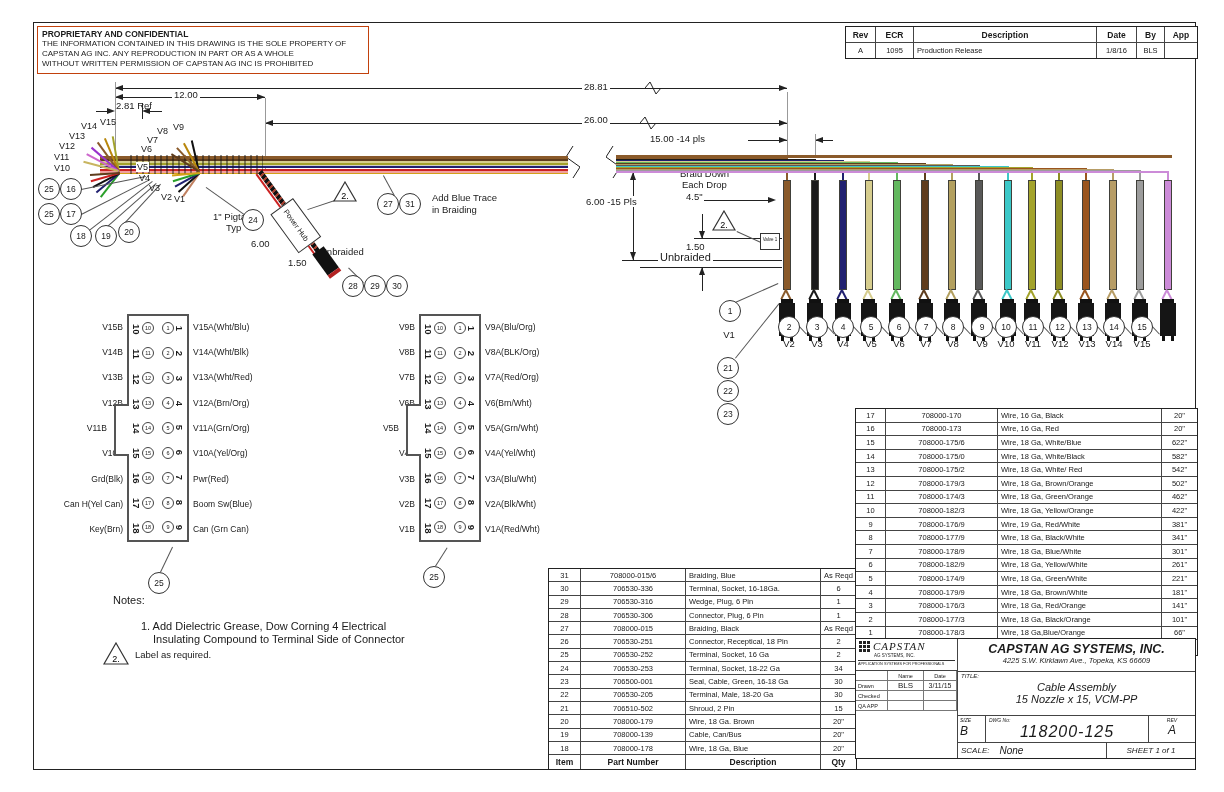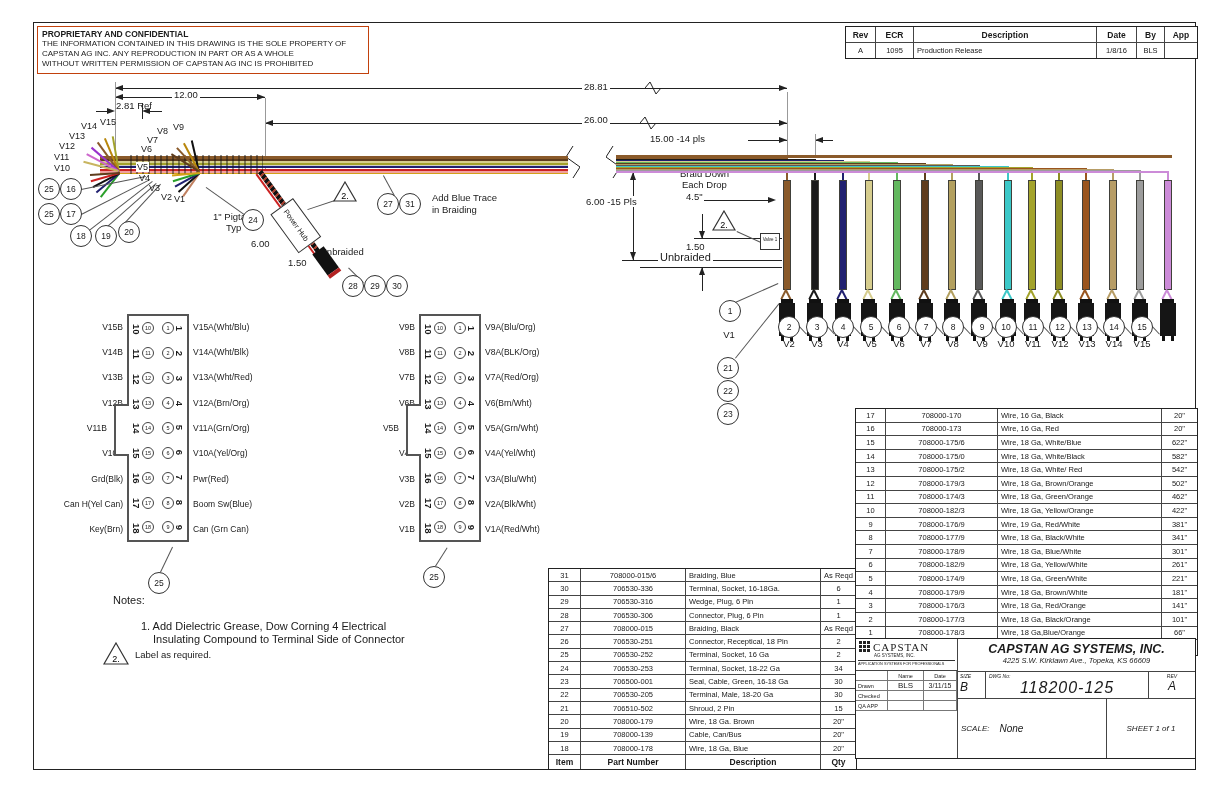--- a/index.html
+++ b/index.html
@@ -49,21 +49,21 @@
   .branch .bconn{position:absolute;left:98px;top:-5px;width:26px;height:14px;background:#111;}
   .branch .btip{position:absolute;left:124px;top:-5px;width:4px;height:14px;background:#b22222;}
   .phub{position:absolute;left:293px;top:198px;width:46px;height:26px;border:1.2px solid #333;background:#fff;
         transform:rotate(54deg);transform-origin:0 0;display:flex;align-items:center;justify-content:center;
         font-size:7.5px;text-align:center;line-height:8px;z-index:5;}
   .notes{position:absolute;left:113px;top:594px;font-size:9.5px;}
   .tb{position:absolute;left:855px;top:638px;width:341px;height:121px;border:1.5px solid #222;background:#fff;
       box-sizing:border-box;display:flex;z-index:5;}
   .tb-left{width:102px;border-right:1px solid #444;display:flex;flex-direction:column;box-sizing:border-box;}
   .tb-logo{height:32px;border-bottom:1px solid #444;padding:1px 2px;box-sizing:border-box;position:relative;}
-  .logo-row{display:flex;align-items:center;gap:2px;}
+  .logo-row{display:flex;gap:2px;font-style:italic;}
   .logo-icon{width:13px;height:13px;background:#222;
      background-image:linear-gradient(#fff 1px,transparent 1px),linear-gradient(90deg,#fff 1px,transparent 1px);
      background-size:4px 4px;}
   .logo-name{font-family:"Liberation Serif",serif;font-size:11px;letter-spacing:1px;}
   .logo-sub{font-size:4.5px;margin-left:16px;}
   .logo-tag{font-size:3.8px;border-top:1px solid #333;margin-top:2px;padding-top:1px;}
   .tb-mini{display:grid;grid-template-columns:32px 36px 33px;grid-auto-rows:10px;font-size:5.5px;}
   .tb-mini div{border-right:1px solid #777;border-bottom:1px solid #777;display:flex;align-items:center;padding-left:2px;overflow:hidden;}
   .tb-mini div.c{justify-content:center;padding-left:0;}
   .tb-right{flex:1;display:flex;flex-direction:column;font-style:italic;}
@@ -621,20 +621,25 @@
         <div></div>
         <div>QA APP</div>
         <div></div>
         <div></div>
       </div>
     </div>
     <div class="tb-right">
       <div class="tb-co">
         <div class="co">CAPSTAN AG SYSTEMS, INC.</div>
         <div class="addr">4225 S.W. Kirklawn Ave., Topeka, KS 66609</div>
+      </div>
+      <div class="tb-title">
+        <div class="tl">TITLE:</div>
+        <div class="t1">Cable Assembly</div>
+        <div class="t2">15 Nozzle x 15, VCM-PP</div>
       </div>
       <div class="tb-size">
         <div class="cell-size">
           <div>SIZE</div>
           <div class="big">B</div>
         </div>
         <div class="cell-dwg">
           <div>DWG No:</div>
           <div class="num">118200-125</div>
         </div>

